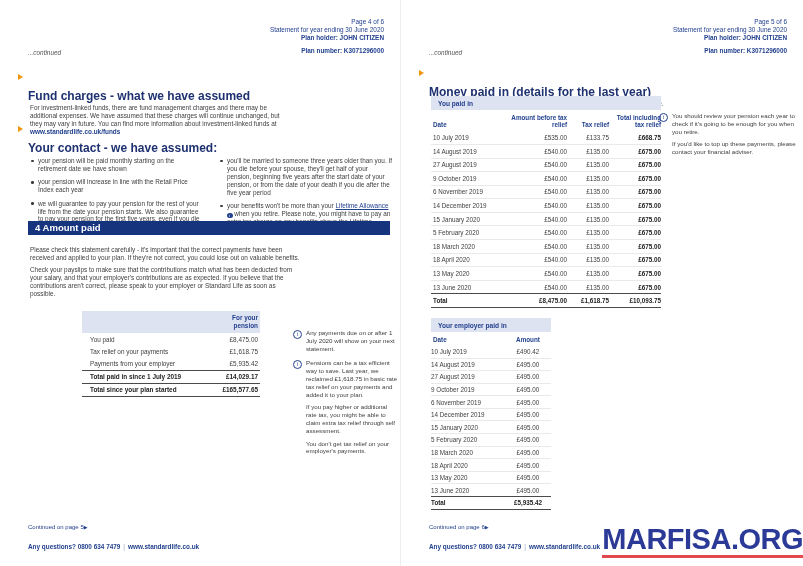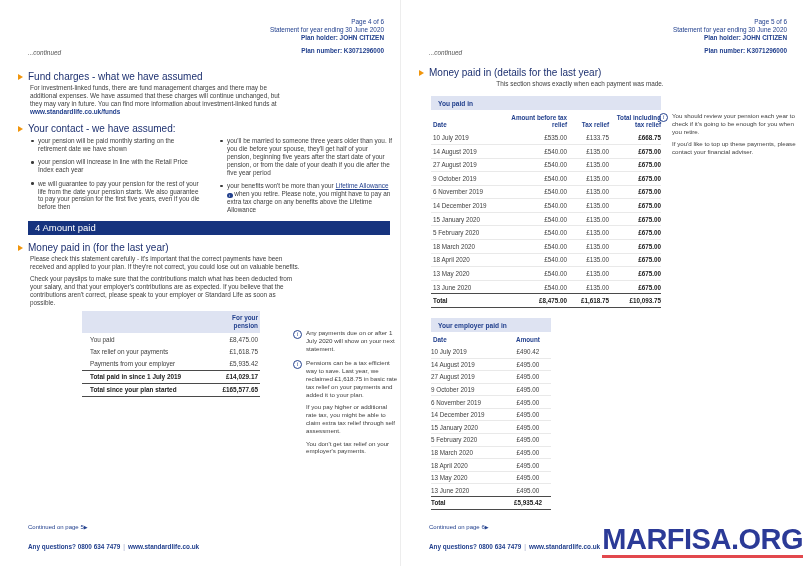--- a/index.html
+++ b/index.html
@@ -13,21 +13,21 @@
   .page{position:relative;width:400px;height:566px;background:#fff;}
   .page-right{width:402px;border-left:1px solid #ededed;}
 
   
   .hdr{position:absolute;top:18px;right:16px;text-align:right;color:#23418e;font-size:6.4px;line-height:8.2px;}
   .hdr .b{font-weight:bold;}
   .hdr .gap{margin-top:4px;}
   .continued{position:absolute;top:49px;left:28px;font-size:6.4px;font-style:italic;color:#555;}
   .sec-h{display:flex;gap:5px;align-items:flex-start;}
   .arrow-ic{flex:none;width:0;height:0;border-left:5.5px solid #f0950c;border-top:3.6px solid transparent;border-bottom:3.6px solid transparent;margin-top:1.5px;}
-  .sec-title{font-size:10px;font-weight:normal;color:#1e3170;line-height:9px;}
+  .sec-title{font-size:12px;font-weight:bold;color:#1e3170;line-height:9px;margin-top:20px;}
   .body-txt{font-size:6.4px;line-height:7.9px;color:#404040;margin:3px 0 0 12px;}
   .lnk{color:#23418e;font-weight:bold;text-decoration:none;}
   .lnk-u{color:#23418e;text-decoration:underline;}
   .note{display:flex;gap:4px;margin-bottom:7px;}
   .i-ic{flex:none;width:7px;height:7px;border:1px solid #23418e;border-radius:50%;color:#23418e;
         font-size:5.5px;line-height:7px;text-align:center;font-style:italic;font-family:"Liberation Serif",serif;margin-top:1px;}
   .note-txt{font-size:6.2px;line-height:7.8px;color:#404040;}
   .note-txt p{margin:0 0 5px 0;}
   .foot-cont{position:absolute;top:524px;left:28px;font-size:6px;color:#23418e;}
   .foot-cont .tri{font-size:5px;}
@@ -37,21 +37,21 @@
   
   .p4-fund{position:absolute;top:72px;left:18px;width:268px;}
   .p4-assumed{position:absolute;top:124px;left:18px;width:374px;}
   .cols{display:flex;gap:16px;margin:4px 0 0 12px;}
   .col{flex:1;}
   .bullet{position:relative;padding-left:8px;font-size:6.4px;line-height:7.9px;margin-bottom:5.5px;color:#404040;}
   .bullet .dot{position:absolute;left:1px;top:2.6px;width:2.6px;height:2.6px;background:#3a3a3a;border-radius:50%;}
   .la-ic{display:inline-block;width:5.5px;height:5.5px;background:#23418e;border-radius:50%;color:#fff;
          font-size:4px;line-height:5.5px;text-align:center;vertical-align:-1px;font-style:normal;}
   .p4-bar{position:absolute;top:221px;left:28px;width:362px;height:14px;background:#16337e;color:#fff;
-          font-size:9.5px;font-weight:normal;line-height:14px;padding-left:7px;box-sizing:border-box;}
+          font-size:9.5px;font-weight:bold;line-height:14px;padding-left:7px;box-sizing:border-box;}
   .p4-money{position:absolute;top:243px;left:18px;width:282px;}
   .p4-money .body-txt{margin-bottom:4px;}
   .p4-table{position:absolute;top:311px;left:82px;width:178px;font-size:6.4px;}
   .p4t-head{background:#dee3f2;display:flex;justify-content:flex-end;padding:3px 2px 3px 8px;}
   .p4t-headlbl{width:48px;text-align:right;font-weight:bold;color:#23418e;line-height:8px;}
   .p4t-row{display:flex;justify-content:space-between;padding:2.6px 2px 2.6px 8px;}
   .p4t-row .val{text-align:right;}
   .p4t-total{font-weight:bold;color:#222;border-top:1px solid #4a4a4a;}
   .p4t-total.t2{border-bottom:1px solid #4a4a4a;}
   .p4-notes{position:absolute;top:329px;left:293px;width:106px;}
@@ -133,24 +133,20 @@
             <span class="dot"></span>
             <span><span>your benefits won't be more than your</span> <a href="#" class="lnk-u">Lifetime Allowance</a> <span class="la-ic">i</span> <span>when you retire. Please note, you might have to pay an extra tax charge on any benefits above the Lifetime Allowance</span></span>
           </div>
         </div>
       </div>
     </div>
 
     <div class="p4-bar">4 Amount paid</div>
 
     <div class="p4-money">
-      <div class="sec-h">
-        <span class="arrow-ic"></span>
-        <span class="sec-title">Money paid in (for the last year)</span>
-      </div>
       <p class="body-txt">Please check this statement carefully - it's important that the correct payments have been received and applied to your plan. If they're not correct, you could lose out on valuable benefits.</p>
       <p class="body-txt">Check your payslips to make sure that the contributions match what has been deducted from your salary, and that your employer's contributions are as expected. If you believe that the contributions aren't correct, please speak to your employer or Standard Life as soon as possible.</p>
     </div>
 
     <div class="p4-table">
       <div class="p4t-head">
         <span class="p4t-headlbl">For your pension</span>
       </div>
       <div>
           <div class="p4t-row">

